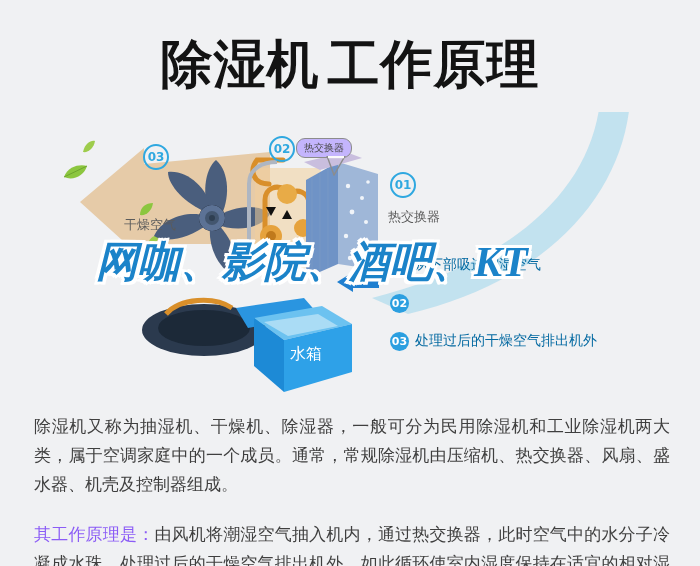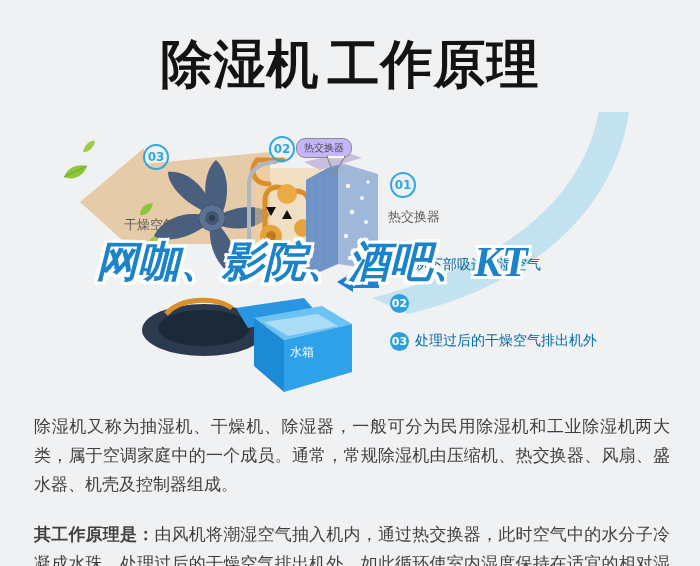--- a/index.html
+++ b/index.html
@@ -54,21 +54,21 @@
   .callout{
     position:absolute;border:1.5px solid #8c8c8c;border-radius:9px;
     background:#c4b5fd;color:#4a4a4a;font-size:10px;padding:2px 7px;
     white-space:nowrap;font-family:"DejaVu Sans","Liberation Sans",sans-serif;
   }
   .illus-label{
     position:absolute;color:#5b5b5b;font-size:13px;white-space:nowrap;
     font-family:"DejaVu Sans","Liberation Sans",sans-serif;
   }
   .tank-label{
-    position:absolute;color:#ffffff;font-size:12px;white-space:nowrap;
+    position:absolute;color:#ffffff;font-size:16px;white-space:nowrap;
     font-family:"DejaVu Sans","Liberation Sans",sans-serif;
   }
 
   
   .steps{position:absolute;left:390px;top:142px;width:300px;}
   .step{display:flex;align-items:center;margin-bottom:16px;height:22px;}
   .step-dot{
     width:19px;height:19px;border-radius:50%;background:#2b9fe0;color:#fff;
     font-size:11px;font-weight:bold;display:flex;align-items:center;
     justify-content:center;margin-right:6px;flex:0 0 auto;
@@ -92,21 +92,21 @@
       3px 3px 0 #fff,-3px 3px 0 #fff,3px -3px 0 #fff,-3px -3px 0 #fff;
   }
   .overlay .ln{display:block;}
 
   
   .copy{position:absolute;left:34px;top:412px;width:636px;}
   .copy p{
     margin:0 0 20px 0;color:#3f3f3f;font-size:17px;line-height:1.72;
     font-family:"DejaVu Sans","Liberation Sans",sans-serif;text-align:justify;
   }
-  .copy p b{font-weight:bold;color:#404040;margin-top:11px;}
+  .copy p b{font-weight:normal;color:#8b5cf6;margin-top:11px;}
 </style>
 </head>
 <body>
 
 <div class="page">
 
   <div class="title-wrap">
     <div class="title">
       <span>除湿机</span><span class="t2">工作原理</span>
     </div>

